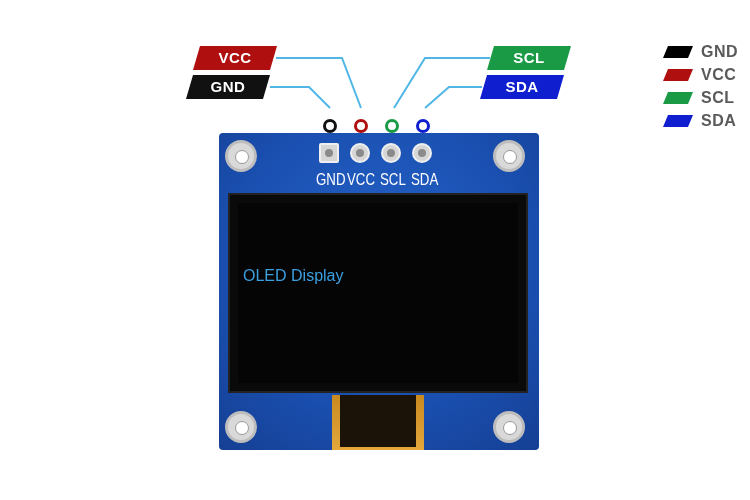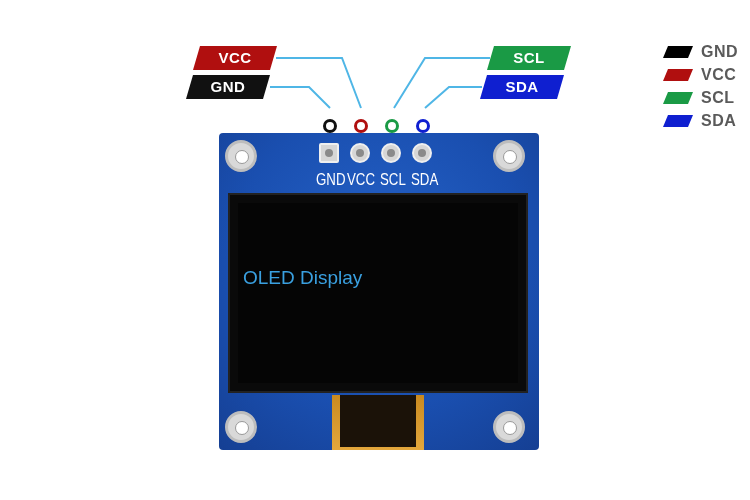--- a/index.html
+++ b/index.html
@@ -14,21 +14,21 @@
   .board { position:absolute; left:219px; top:133px; width:320px; height:317px; background:#1a4fb0; border-radius:4px;
            background-image: radial-gradient(circle at 50% 40%, #2563c9 0%, #1a4fb0 60%, #153f93 100%); }
   .hole { position:absolute; width:32px; height:32px; border-radius:50%; background:#d9d9d9; border:3px solid #bdbdbd; box-sizing:border-box; }
   .hole::after { content:""; position:absolute; left:7px; top:7px; width:12px; height:12px; border-radius:50%; background:#fff; border:1px solid #999; }
   .pin { position:absolute; width:20px; height:20px; border-radius:50%; background:#d6d6d6; border:2px solid #efefef; box-sizing:border-box; }
   .pin.square { border-radius:2px; }
   .pin::after { content:""; position:absolute; left:4px; top:4px; width:8px; height:8px; border-radius:50%; background:#8a8a8a; }
   .pin-label { position:absolute; color:#fff; font-size:17px; font-family:"Liberation Sans Narrow","Liberation Sans", sans-serif; transform:scaleX(0.78); transform-origin:left; white-space:nowrap; }
   .screen { position:absolute; left:228px; top:193px; width:300px; height:200px; background:#0a0a0a; border:2px solid #222; box-sizing:border-box; }
   .screen-inner { position:absolute; left:8px; top:8px; right:8px; bottom:8px; background:#050505; }
-  .oled-text { position:absolute; left:243px; top:267px; color:#3aa0e0; font-size:19px; }
+  .oled-text { position:absolute; left:243px; top:267px; color:#3aa0e0; font-size:16px; }
   .ribbon { position:absolute; left:332px; top:395px; width:92px; height:55px; background:linear-gradient(#c98a20,#e3a73c); }
   .ribbon-dark { position:absolute; left:340px; top:395px; width:76px; height:52px; background:#1b1208; }
   .ring { position:absolute; width:14px; height:14px; border-radius:50%; border:3px solid; box-sizing:border-box; background:#fff; }
 </style>
 </head>
 <body>
 
 <svg class="abs" style="left:0;top:0;" width="750" height="500">
   <polyline points="276,58 342,58 361,108" fill="none" stroke="#4fb6e6" stroke-width="2"></polyline>
   <polyline points="270,87 309,87 330,108" fill="none" stroke="#4fb6e6" stroke-width="2"></polyline>

